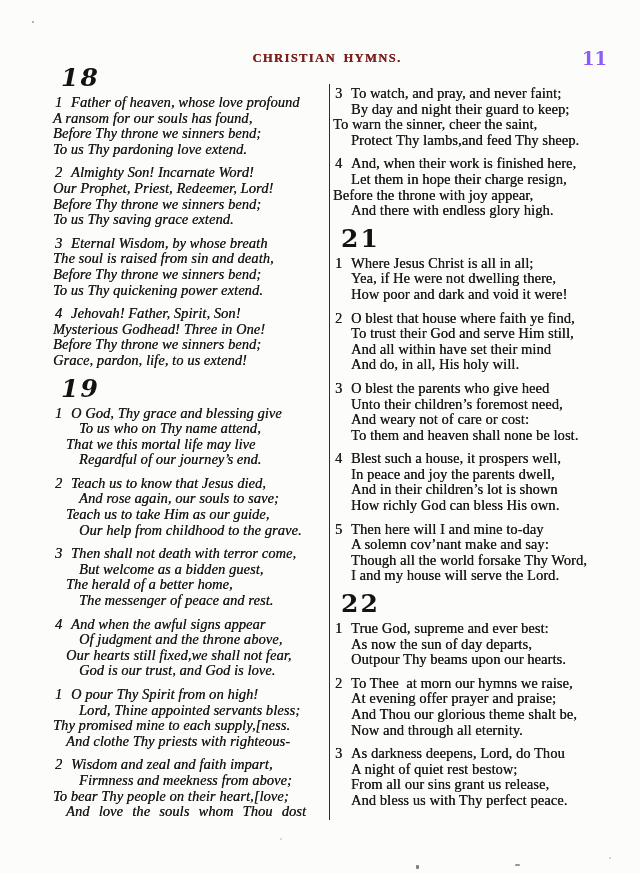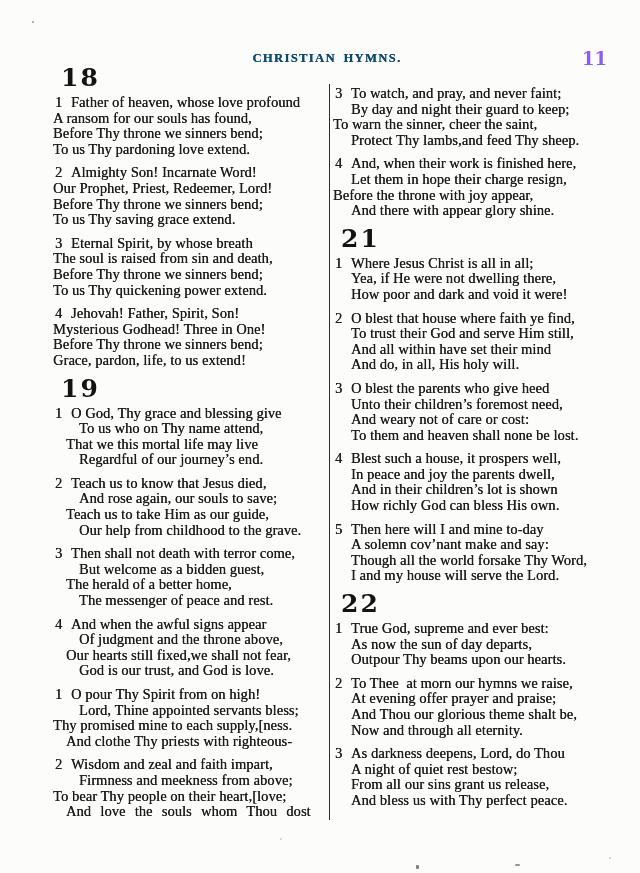--- a/index.html
+++ b/index.html
@@ -14,36 +14,36 @@
   .page-header {
     position: absolute; top: 48px; left: 0; right: 0; height: 22px;
   }
   .page-header .title {
     position: absolute; left: 0; right: 0; top: 3px;
     text-align: center;
     font-size: 12.5px; font-weight: bold;
     letter-spacing: 1.4px;
     word-spacing: 3px;
     padding-left: 14px;
-    color: #0c4a6e;
+    color: #7f1d1d;
     text-shadow: 0.2px 0 0 currentColor;
   }
   .page-header .pageno {
     position: absolute; right: 33px; top: 0;
     font-size: 18px; font-weight: bold;
     font-family: "DejaVu Serif", serif;
     color: #8b5cf6;
   }
   .col-divider {
     position: absolute; left: 329px; top: 84px;
     width: 1px; height: 736px;
     background: #2e2e2e;
   }
   .column { position: absolute; }
-  .col-left  { left: 53px;  top: 64px; width: 277px; }
+  .col-left  { left: 53px;  top: 64px; width: 277px; font-style: italic; }
   .col-right { left: 333px; top: 86px; width: 280px; }
   .hymn-number {
     font-family: "DejaVu Serif", serif;
     font-weight: bold;
     font-size: 25px; line-height: 24px;
     letter-spacing: 2px;
     margin: 2px 0 5px 8px;
     color: #131313;
   }
   .verse { margin: 0 0 8px 0; }
@@ -85,21 +85,21 @@
       <div class="line i-a">Before Thy throne we sinners bend;</div>
       <div class="line i-a">To us Thy pardoning love extend.</div>
     </div>
     <div class="verse">
       <div class="line i-c"><span class="vnum">2</span><span>Almighty Son! Incarnate Word!</span></div>
       <div class="line i-a">Our Prophet, Priest, Redeemer, Lord!</div>
       <div class="line i-a">Before Thy throne we sinners bend;</div>
       <div class="line i-a">To us Thy saving grace extend.</div>
     </div>
     <div class="verse">
-      <div class="line i-c"><span class="vnum">3</span><span>Eternal Spirit, by whose breath</span></div>
+      <div class="line i-c"><span class="vnum">3</span><span>Eternal Wisdom, by whose breath</span></div>
       <div class="line i-a">The soul is raised from sin and death,</div>
       <div class="line i-a">Before Thy throne we sinners bend;</div>
       <div class="line i-a">To us Thy quickening power extend.</div>
     </div>
     <div class="verse">
       <div class="line i-c"><span class="vnum">4</span><span>Jehovah! Father, Spirit, Son!</span></div>
       <div class="line i-a">Mysterious Godhead! Three in One!</div>
       <div class="line i-a">Before Thy throne we sinners bend;</div>
       <div class="line i-a">Grace, pardon, life, to us extend!</div>
     </div>
@@ -145,21 +145,21 @@
     <div class="verse">
       <div class="line i-c"><span class="vnum">3</span><span>To watch, and pray, and never faint;</span></div>
       <div class="line i-c">By day and night their guard to keep;</div>
       <div class="line i-a">To warn the sinner, cheer the saint,</div>
       <div class="line i-c">Protect Thy lambs,and feed Thy sheep.</div>
     </div>
     <div class="verse">
       <div class="line i-c"><span class="vnum">4</span><span>And, when their work is finished here,</span></div>
       <div class="line i-c">Let them in hope their charge resign,</div>
       <div class="line i-a">Before the throne with joy appear,</div>
-      <div class="line i-c">And there with appear glory shine.</div>
+      <div class="line i-c">And there with endless glory high.</div>
     </div>
     <div class="hymn-number">21</div>
     <div class="verse">
       <div class="line i-c"><span class="vnum">1</span></div>
       <div class="line i-c">Where Jesus Christ is all in all;</div>
       <div class="line i-c">Yea, if He were not dwelling there,</div>
       <div class="line i-c">How poor and dark and void it were!</div>
     </div>
     <div class="verse">
       <div class="line i-c"><span class="vnum">2</span><span>O blest that house where faith ye find,</span></div>

